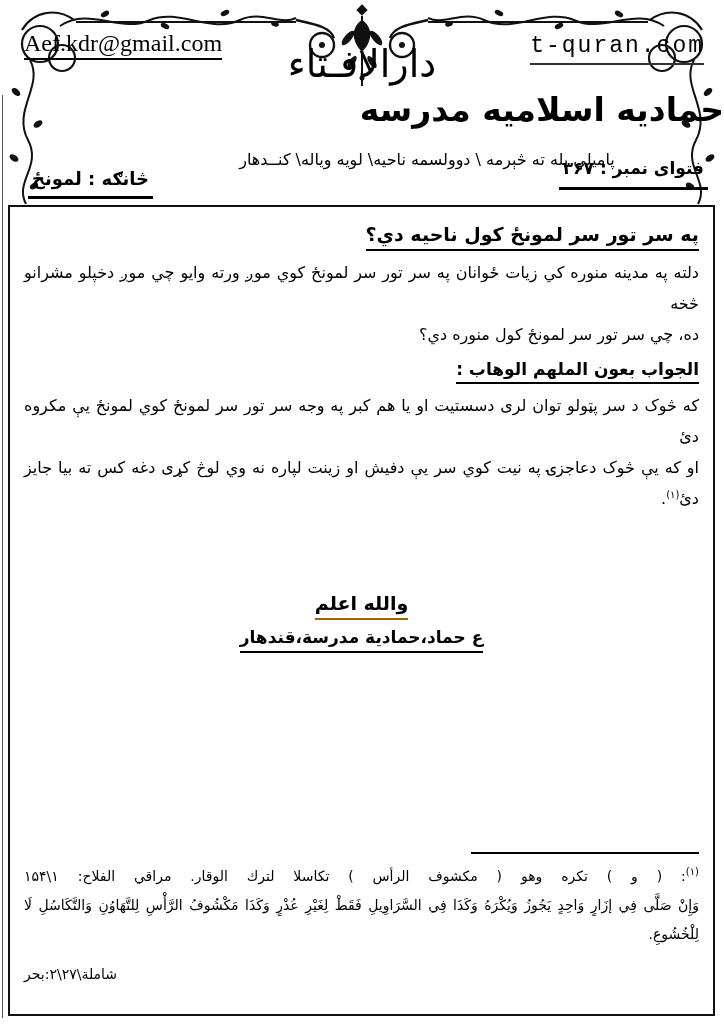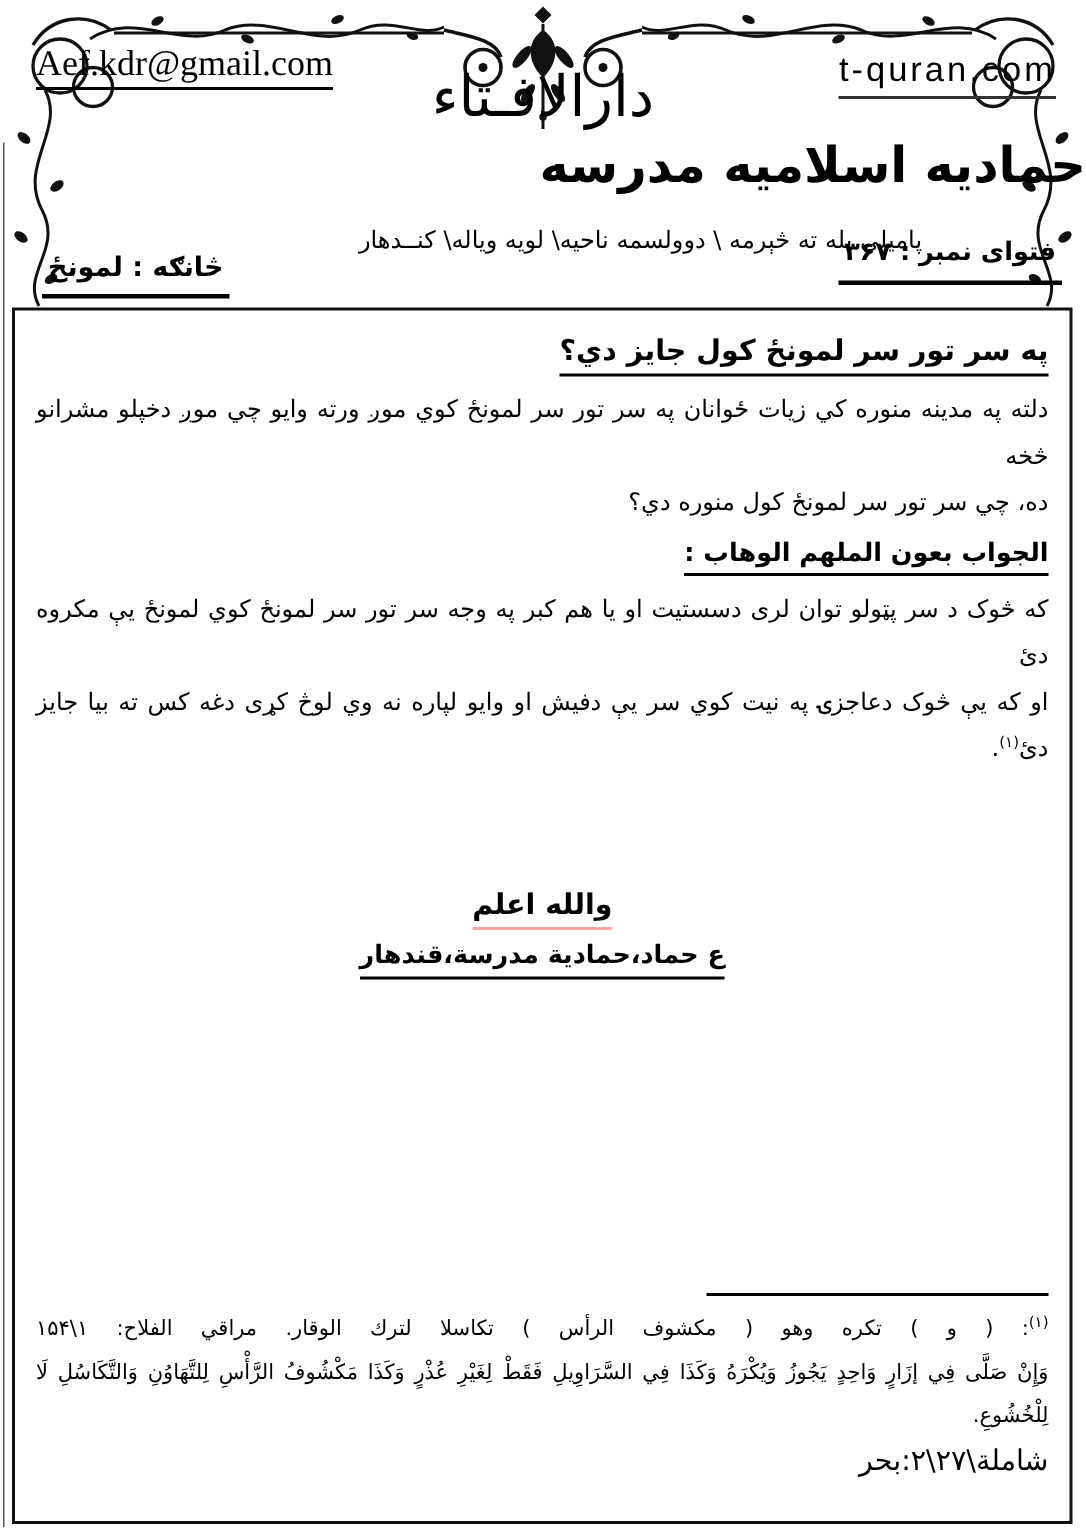--- a/index.html
+++ b/index.html
@@ -6,21 +6,21 @@
   body{
     width:724px;height:1024px;background:#ffffff;color:#000;
     font-family:"DejaVu Sans",sans-serif;overflow:hidden;position:relative;
   }
   .page{position:relative;width:724px;height:1024px;}
   .deco{position:absolute;top:0;left:0;}
   .edge-line{position:absolute;left:2px;top:95px;width:1px;height:923px;background:#555;}
 
   .email{position:absolute;top:30px;left:24px;font-family:"Liberation Serif",serif;
     font-size:24px;border-bottom:2px solid #000;padding-bottom:1px;}
-  .website{position:absolute;top:33px;right:20px;font-family:Liberation Sans, sans-serif;
+  .website{position:absolute;top:33px;right:20px;font-family:Liberation Mono, monospace;
     font-size:23px;letter-spacing:2px;border-bottom:2px solid #333;padding-bottom:4px;}
   .title-small{position:absolute;top:42px;width:100%;text-align:center;font-size:38px;direction:rtl;}
   .title-main{position:absolute;top:90px;width:100%;text-align:right;font-size:33px;font-weight:bold;direction:rtl;}
   .address{position:absolute;top:150px;width:100%;box-sizing:border-box;padding-left:130px;
     text-align:center;font-size:16px;direction:rtl;}
   .fatwa-no{position:absolute;top:158px;right:16px;font-size:17px;font-weight:bold;direction:rtl;
     border-bottom:3px solid #000;padding:0 4px 9px;}
   .category{position:absolute;top:168px;left:28px;font-size:18px;font-weight:bold;direction:rtl;
     border-bottom:3px solid #000;padding:0 4px 7px;}
 
@@ -29,29 +29,29 @@
   .q-heading{display:inline-block;font-size:19px;font-weight:bold;border-bottom:2px solid #000;
     padding-bottom:4px;margin-top:2px;}
   .para{margin-top:6px;}
   .para-line{font-size:16px;line-height:31px;text-align:justify;text-align-last:justify;}
   .para-line.last{text-align:right;text-align-last:right;}
   .sub-heading{display:inline-block;font-weight:bold;font-size:17px;border-bottom:2px solid #000;
     padding-bottom:3px;margin-top:9px;}
   .asker-name{font-size:16px;line-height:30px;margin-top:3px;}
   sup{font-size:10px;vertical-align:super;line-height:0;}
   .sig-block{text-align:center;margin-top:78px;}
-  .sig-tasleem{display:inline-block;font-size:19px;font-weight:bold;border-bottom:2px solid #fca5a5;padding-bottom:4px;}
+  .sig-tasleem{display:inline-block;font-size:19px;font-weight:bold;border-bottom:2px solid #a16207;padding-bottom:4px;}
   .sig-line{display:inline-block;font-size:17px;font-weight:bold;border-bottom:2px solid #000;
     padding-bottom:4px;margin-top:7px;}
 
   .footnote{position:absolute;bottom:26px;right:14px;left:14px;}
   .fn-sep{width:228px;border-top:2px solid #000;margin-bottom:9px;}
   .fn-line1{font-size:14px;line-height:26px;text-align:justify;text-align-last:justify;}
   .fn-line2{font-size:14px;line-height:29px;text-align:justify;text-align-last:justify;margin-top:2px;}
-  .fn-line3{direction:ltr;text-align:right;font-size:19px;line-height:27px;margin-top:2px;}
+  .fn-line3{direction:ltr;text-align:left;font-size:14px;line-height:27px;margin-top:12px;}
   .fn-line3 span{unicode-bidi:isolate;}
 </style>
 </head>
 <body>
 
 <div class="page">
 
   <svg class="deco" width="724" height="208" viewBox="0 0 724 208">
     <defs>
       <g id="cornerL" stroke="#111" fill="none" stroke-width="2.2">
@@ -103,36 +103,36 @@
   <div class="title-small">دارالافـتاء</div>
   <div class="title-main">حمادیه اسلامیه مدرسه</div>
   <div class="address">پامیلي پله ته څېرمه \ دوولسمه ناحیه\ لویه ویاله\ کنــدهار</div>
 
   <div class="fatwa-no">فتوای نمبر : ۳۶۷</div>
   <div class="category">څانګه : لمونځ</div>
 
   <div class="main-box">
 
     <div>
-      <span class="q-heading">په سر تور سر لمونځ کول جایز دي؟</span>
+      <span class="q-heading">په سر تور سر لمونځ کول ناحیه دي؟</span>
     </div>
 
     <div class="para">
       <div class="para-line">دلته په مدینه منوره کي زیات ځوانان په سر تور سر لمونځ کوي موږ ورته وایو چي موږ دخپلو مشرانو څخه</div>
       <div class="para-line last">ده، چي سر تور سر لمونځ کول منوره دي؟</div>
     </div>
 
 
     <div>
       <span class="sub-heading">الجواب بعون الملهم الوهاب :</span>
     </div>
 
     <div class="para">
       <div class="para-line">که څوک د سر پټولو توان لری دسستیت او یا هم کبر په وجه سر تور سر لمونځ کوي لمونځ يې مکروه دئ</div>
-      <div class="para-line">او که يې څوک دعاجزۍ په نیت کوي سر يې دفیش او وایو لپاره نه وي لوڅ کړی دغه کس ته بیا جایز</div>
+      <div class="para-line">او که يې څوک دعاجزۍ په نیت کوي سر يې دفیش او زینت لپاره نه وي لوڅ کړی دغه کس ته بیا جایز</div>
       <div class="para-line last"><span>دئ</span><sup>(١)</sup><span>.</span></div>
     </div>
 
     <div class="sig-block">
       <div><span class="sig-tasleem">والله اعلم</span></div>
       <div><span class="sig-line">ع حماد،حمادیة مدرسة،قندهار</span></div>
     </div>
 
     <div class="footnote">
       <div class="fn-sep"></div>

